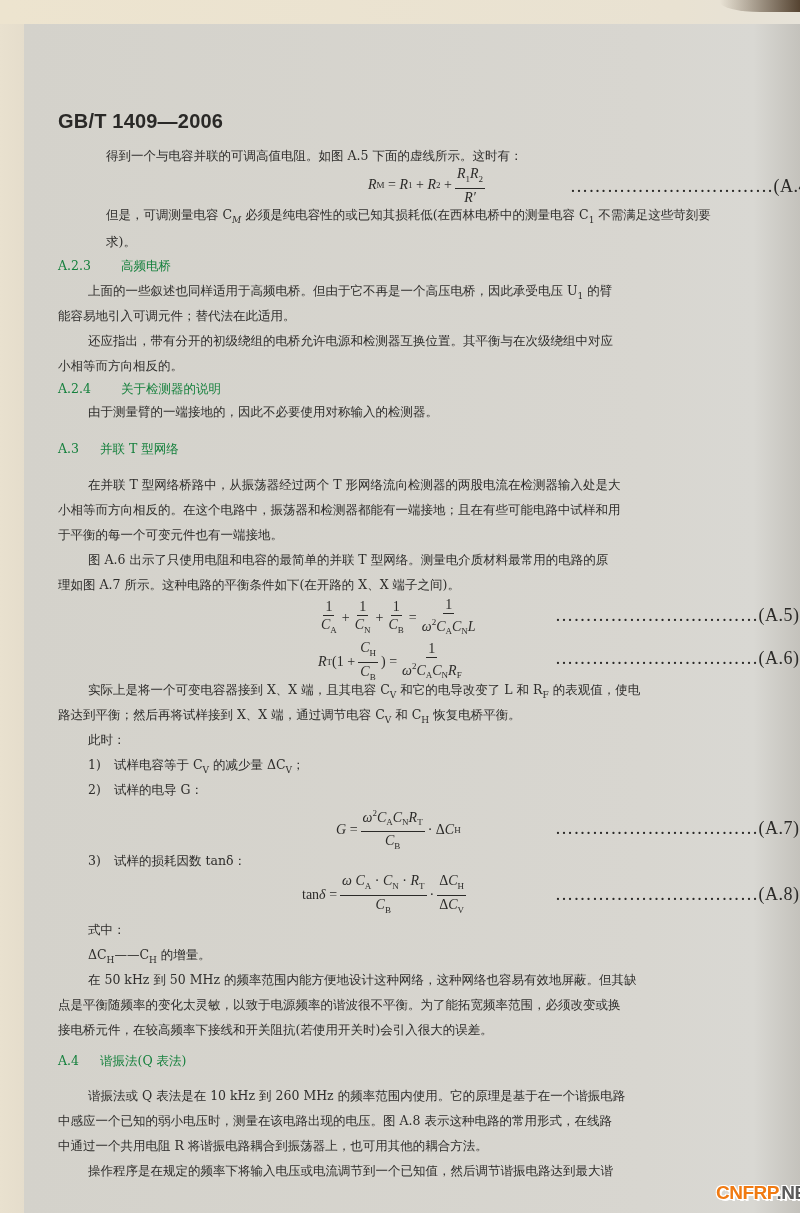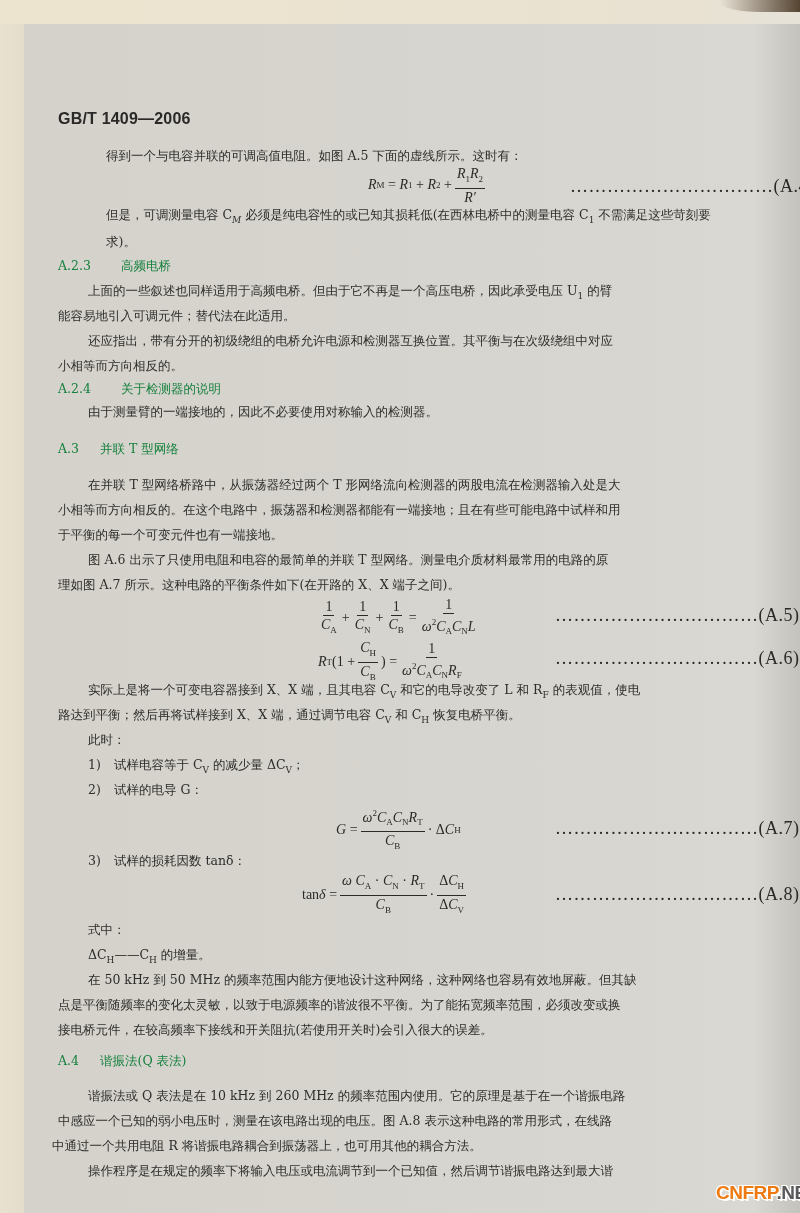--- a/index.html
+++ b/index.html
@@ -17,21 +17,21 @@
     position: absolute; right: 0; top: 0; width: 80px; height: 12px;
     background: linear-gradient(90deg, rgba(60,40,20,0), rgba(60,40,20,0.85));
     border-bottom-left-radius: 40px 10px;
   }
   .page-area {
     position: absolute; left: 24px; top: 24px; width: 776px; height: 1189px;
     background: linear-gradient(90deg, #d4d2cb 0%, #d8d6d0 80%, #d9d8d3 94%, #c4c2bc 100%);
   }
   .header {
     position: absolute; left: 58px; top: 110px;
-    font-family: "Liberation Sans", sans-serif; font-weight: bold; font-size: 16px;
+    font-family: "Liberation Sans", sans-serif; font-weight: bold; font-size: 20px;
     color: #2a2927; letter-spacing: 0.2px;
   }
   .line {
     position: absolute; font-size: 12.5px; line-height: 16px; white-space: nowrap;
     color: #2e2d2b;
   }
   .heading {
     position: absolute; font-size: 12.5px; font-weight: normal; white-space: nowrap;
     color: #15803d;
   }
@@ -165,16 +165,16 @@
 
 <div class="line" style="left:88px; top:922px;">式中：</div>
 <div class="line" style="left:88px; top:947px;"><span>ΔC</span><sub>H</sub><span>——C</span><sub>H</sub><span> 的增量。</span></div>
 <div class="line" style="left:88px; top:972px;">在 50 kHz 到 50 MHz 的频率范围内能方便地设计这种网络，这种网络也容易有效地屏蔽。但其缺</div>
 <div class="line" style="left:58px; top:997px;">点是平衡随频率的变化太灵敏，以致于电源频率的谐波很不平衡。为了能拓宽频率范围，必须改变或换</div>
 <div class="line" style="left:58px; top:1022px;">接电桥元件，在较高频率下接线和开关阻抗(若使用开关时)会引入很大的误差。</div>
 
 <div class="heading" style="left:58px; top:1053px;"><span class="num" style="width:42px">A.4</span><span>谐振法(Q 表法)</span></div>
 <div class="line" style="left:88px; top:1088px;">谐振法或 Q 表法是在 10 kHz 到 260 MHz 的频率范围内使用。它的原理是基于在一个谐振电路</div>
 <div class="line" style="left:58px; top:1113px;">中感应一个已知的弱小电压时，测量在该电路出现的电压。图 A.8 表示这种电路的常用形式，在线路</div>
-<div class="line" style="left:52px; top:1138px;">中通过一个共用电阻 R 将谐振电路耦合到振荡器上，也可用其他的耦合方法。</div>
+<div class="line" style="left:58px; top:1138px;">中通过一个共用电阻 R 将谐振电路耦合到振荡器上，也可用其他的耦合方法。</div>
 <div class="line" style="left:88px; top:1163px;">操作程序是在规定的频率下将输入电压或电流调节到一个已知值，然后调节谐振电路达到最大谐</div>
 
 <div class="watermark"><span class="a">CNFRP</span><span class="b">.NET</span></div>
 
 </body></html>

